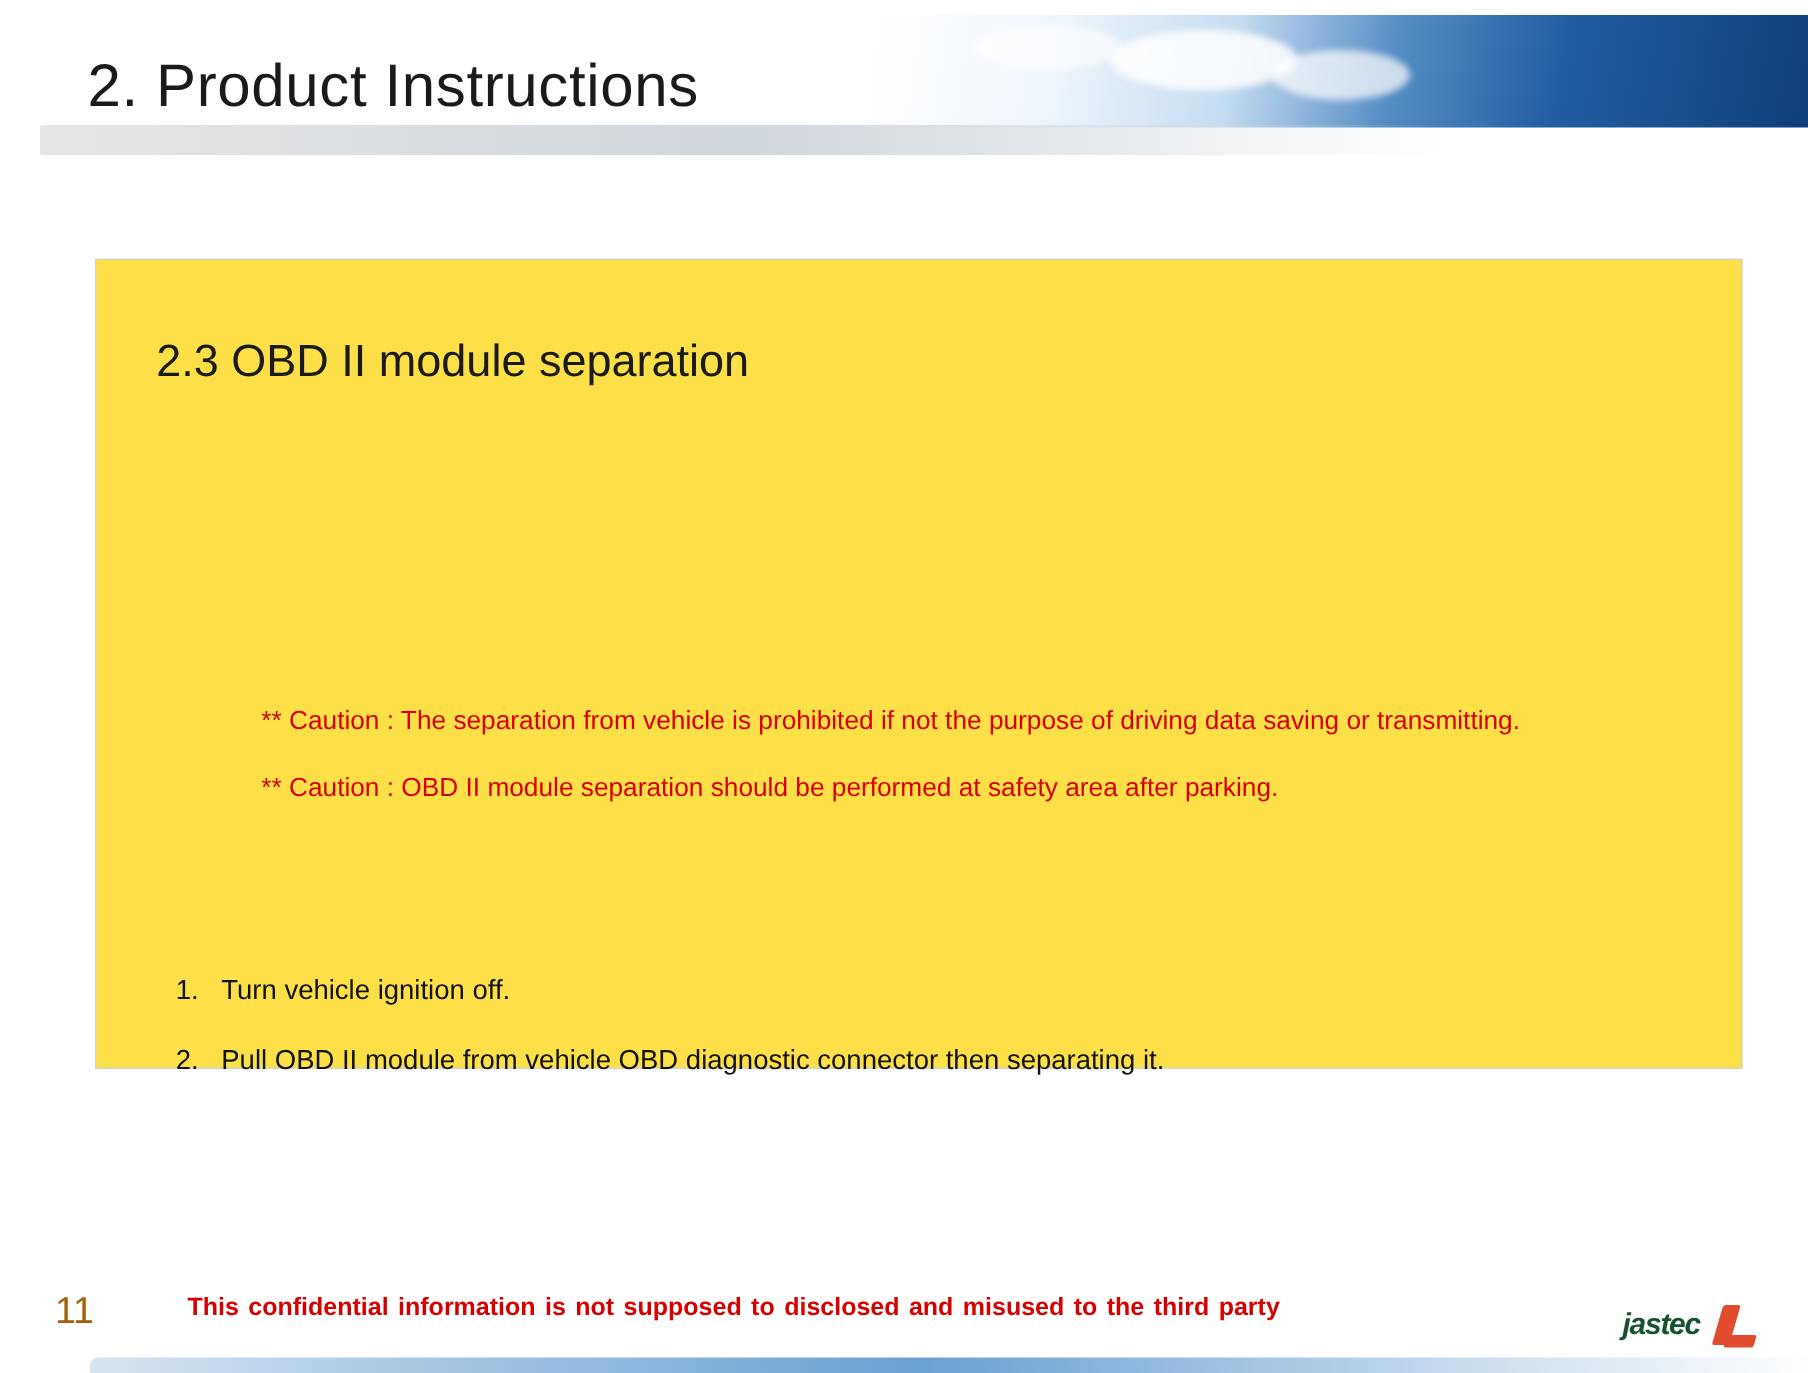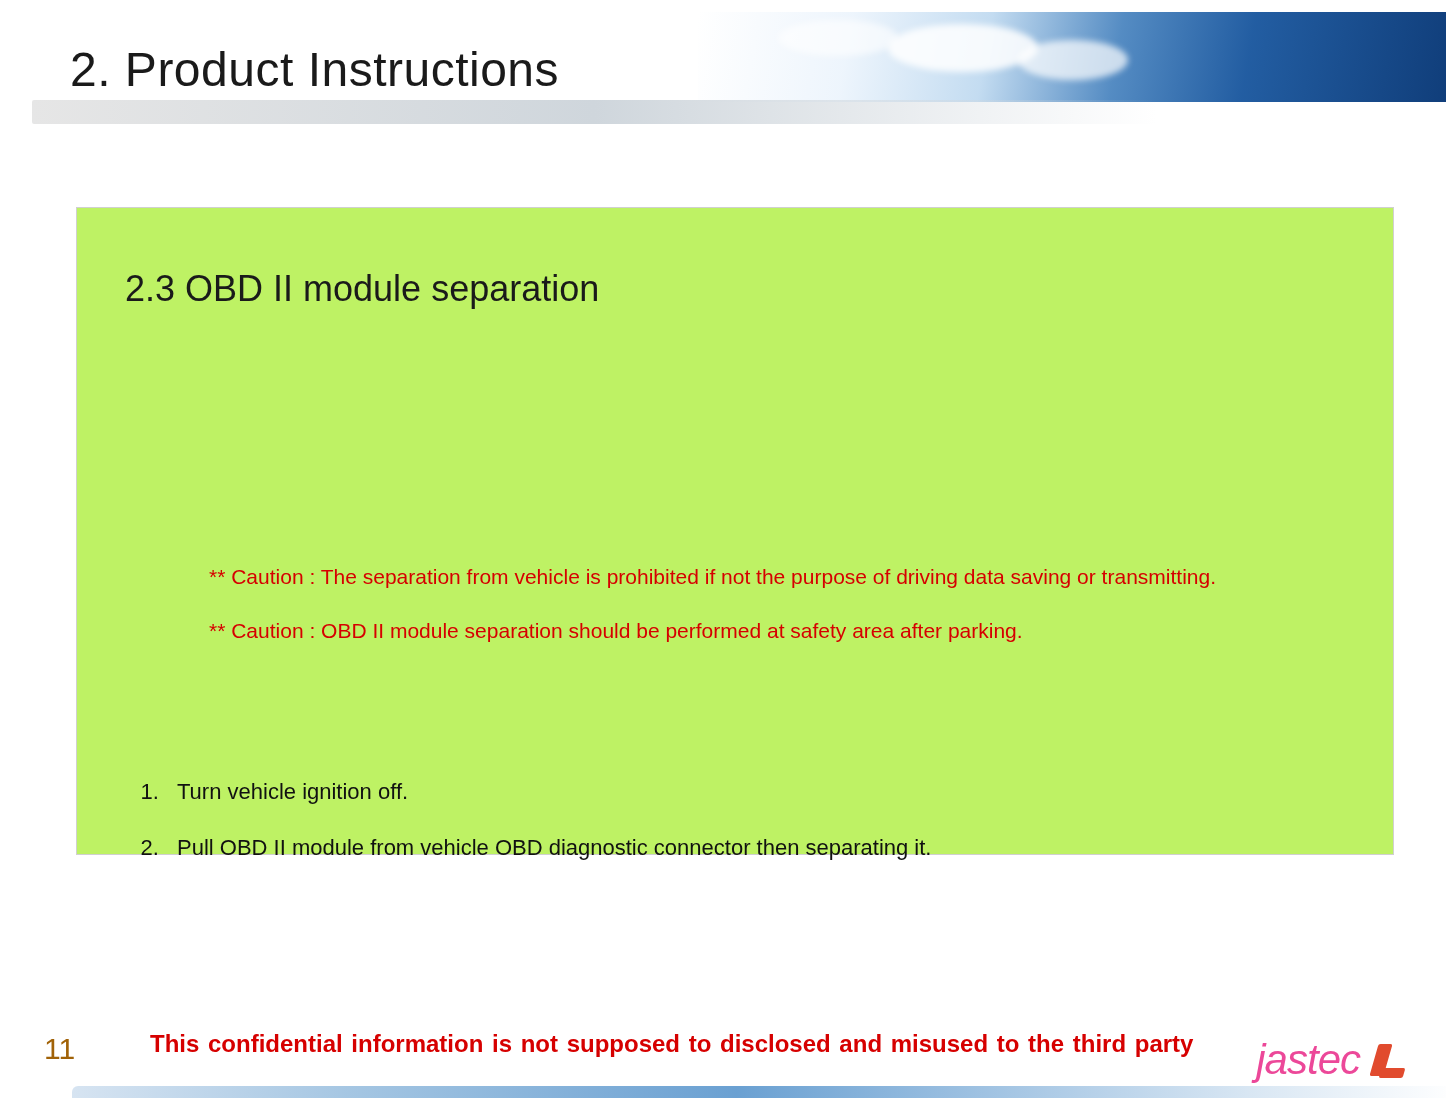--- a/index.html
+++ b/index.html
@@ -48,21 +48,21 @@
       color: #1a1a1a;
       letter-spacing: 0.5px;
     }
     .content-box {
       position: absolute;
       top: 195px;
       left: 64px;
       width: 1318px;
       height: 648px;
       border: 1px solid #d0d0d0;
-      background: #bef264;
+      background: #fde047;
     }
     .section-heading {
       position: absolute;
       top: 48px; left: 36px;
       font-size: 36px;
       font-weight: 400;
       color: #1a1a1a;
     }
     .caution-block {
       position: absolute;
@@ -86,21 +86,21 @@
     .steps-block ol { list-style: decimal; padding-left: 40px; }
     .page-number {
       position: absolute;
       bottom: 32px; left: 20px;
       font-size: 30px;
       color: #a16207;
     }
     .footer-note {
       position: absolute;
       bottom: 40px; left: 126px;
-      font-size: 24px;
+      font-size: 20px;
       font-weight: 700;
       color: #d60000;
       word-spacing: 2px;
     }
     .footer-band {
       position: absolute;
       bottom: 0; left: 60px; right: 0;
       height: 22px;
       background: linear-gradient(90deg,
         rgba(210,225,240,0.9) 0%,
@@ -112,24 +112,24 @@
     }
     .logo {
       position: absolute;
       bottom: 28px; right: 42px;
       height: 44px;
       display: flex;
       align-items: center;
     }
     .logo-text {
       font-family: "Arial Black", Arial, sans-serif;
-      font-size: 42px;
-      font-weight: 400;
+      font-size: 24px;
+      font-weight: 700;
       font-style: italic;
-      color: #ec4899;
+      color: #14532d;
       letter-spacing: -1px;
       text-transform: lowercase;
     }
     .logo-mark {
       margin-left: 2px;
       position: relative;
       width: 30px; height: 40px;
     }
     .logo-mark::before {
       content: "";

